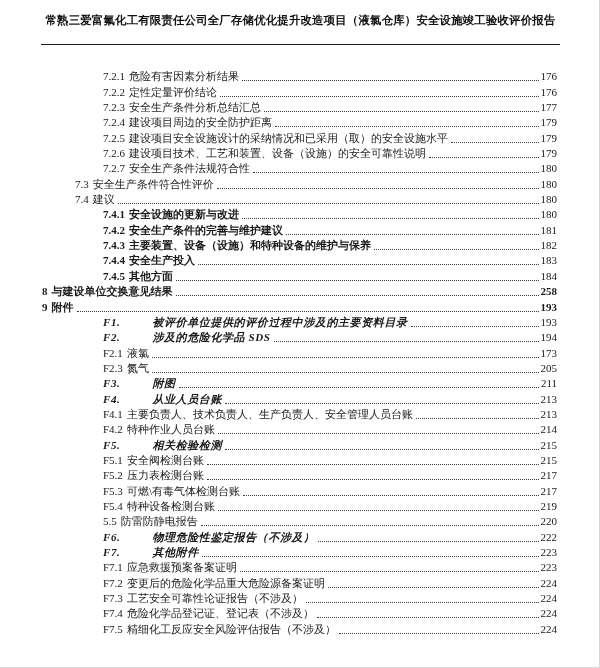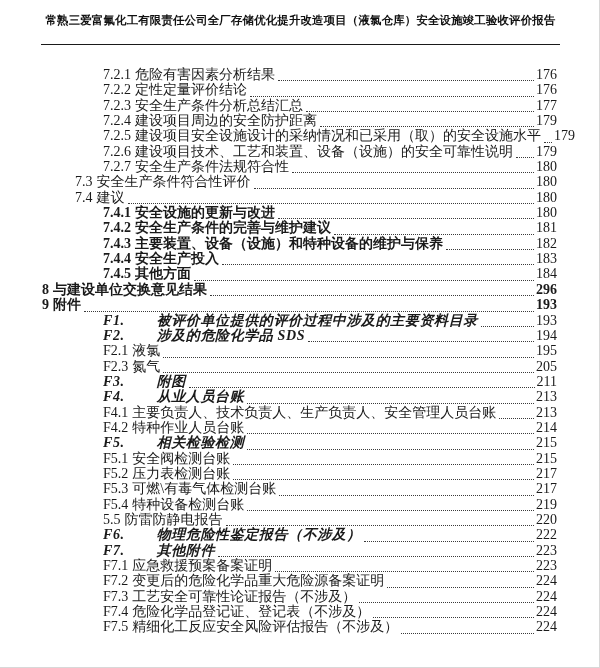--- a/index.html
+++ b/index.html
@@ -27,22 +27,23 @@
     letter-spacing: 0.2px;
     white-space: nowrap;
     color: #111;
   }
   
   .toc {
     margin: 23px 43px 0 42px;
   }
   .row {
     display: flex;
+    align-items: flex-end;
     height: 15.35px;
-    font-size: 14px;
+    font-size: 11px;
     line-height: 13px;
     white-space: nowrap;
   }
   .row .num { flex: 0 0 auto; margin-right: 4px; }
   .row .title { flex: 0 1 auto; }
   .row .leader {
     flex: 1 1 10px;
     border-bottom: 1.6px dotted #3a3a3a;
     margin: 0 2px 2px 3px;
     min-width: 8px;
@@ -156,21 +157,21 @@
       <div class="row lvl3 st-sub-bold">
         <span class="num">7.4.5</span>
         <span class="title">其他方面</span>
         <span class="leader"></span>
         <span class="page">184</span>
       </div>
       <div class="row lvl1 st-chapter-bold">
         <span class="num">8</span>
         <span class="title">与建设单位交换意见结果</span>
         <span class="leader"></span>
-        <span class="page">296</span>
+        <span class="page">258</span>
       </div>
       <div class="row lvl1 st-chapter-bold">
         <span class="num">9</span>
         <span class="title">附件</span>
         <span class="leader"></span>
         <span class="page">193</span>
       </div>
       <div class="row lvl2 st-kai">
         <span class="num">F1.</span>
         <span class="title">被评价单位提供的评价过程中涉及的主要资料目录</span>
@@ -180,21 +181,21 @@
       <div class="row lvl2 st-kai">
         <span class="num">F2.</span>
         <span class="title">涉及的危险化学品 SDS</span>
         <span class="leader"></span>
         <span class="page">194</span>
       </div>
       <div class="row lvl3 st-normal">
         <span class="num">F2.1</span>
         <span class="title">液氯</span>
         <span class="leader"></span>
-        <span class="page">195</span>
+        <span class="page">173</span>
       </div>
       <div class="row lvl3 st-normal">
         <span class="num">F2.3</span>
         <span class="title">氮气</span>
         <span class="leader"></span>
         <span class="page">205</span>
       </div>
       <div class="row lvl2 st-kai">
         <span class="num">F3.</span>
         <span class="title">附图</span>

